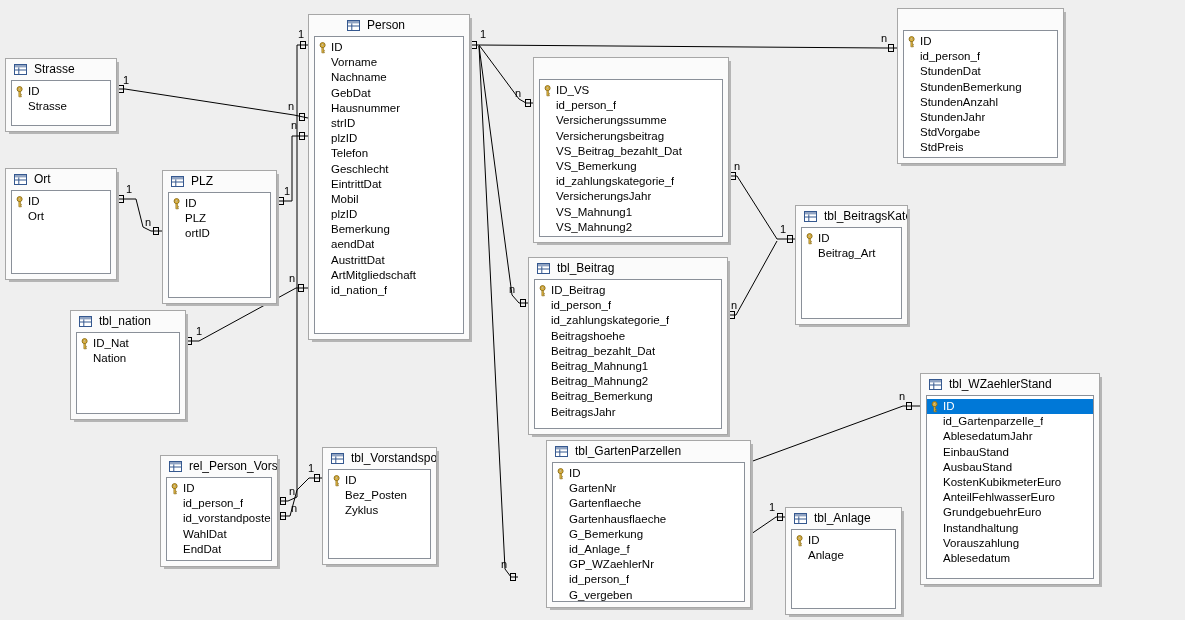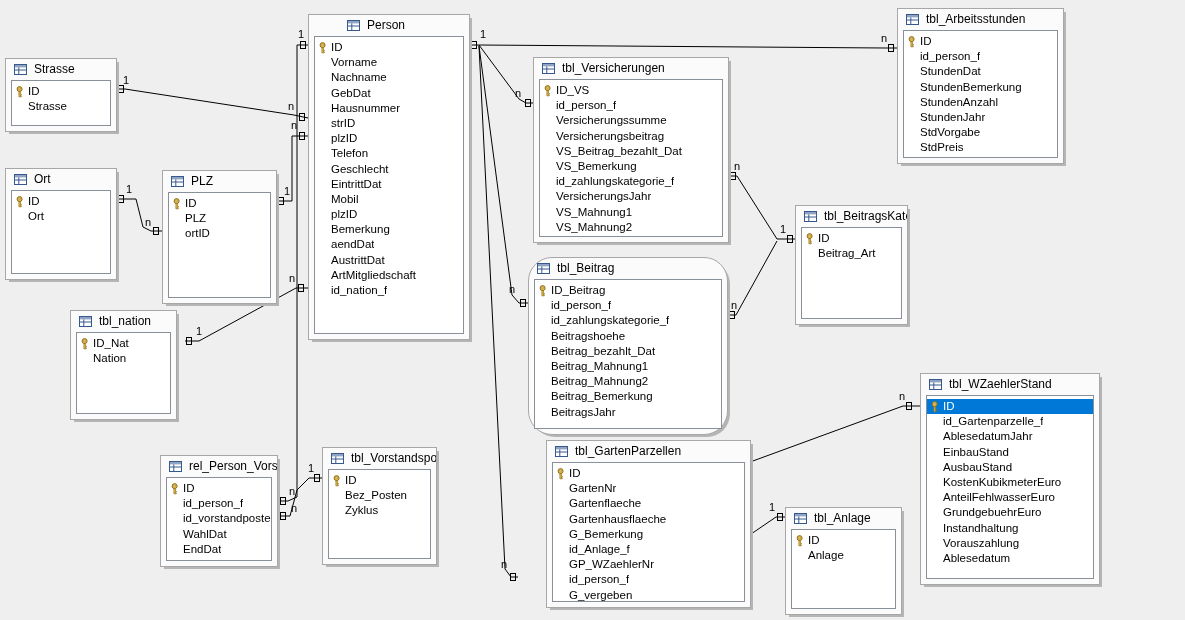--- a/index.html
+++ b/index.html
@@ -297,21 +297,21 @@
         <div class="frow">
           <span class="fkey"></span>
           <span class="flabel">PLZ</span>
         </div>
         <div class="frow">
           <span class="fkey"></span>
           <span class="flabel">ortID</span>
         </div>
       </div>
     </div>
-    <div class="tbox" style="left: 70px; top: 310px; width: 107px; height: 110px;">
+    <div class="tbox" style="left: 70px; top: 310px; width: 116px; height: 110px;">
       <div class="ttitle">
         <span class="ticon">
           <svg width="13" height="11" viewBox="0 0 13 11">
             <rect x="0.5" y="0.5" width="12" height="10" fill="#ffffff" stroke="var(--icon-blue)"></rect>
             <rect x="1" y="1" width="11" height="2.4" fill="var(--icon-blue)" opacity="0.55"></rect>
             <line x1="0.5" y1="6" x2="12.5" y2="6" stroke="var(--icon-blue)"></line>
             <line x1="4.8" y1="3.4" x2="4.8" y2="10.5" stroke="var(--icon-blue)"></line>
           </svg>
         </span>
         <span class="ttext">tbl_nation</span>
@@ -401,31 +401,20 @@
           <span class="fkey"></span>
           <span class="flabel">Bez_Posten</span>
         </div>
         <div class="frow">
           <span class="fkey"></span>
           <span class="flabel">Zyklus</span>
         </div>
       </div>
     </div>
     <div class="tbox" style="left: 533px; top: 57px; width: 196px; height: 186px;">
-      <div class="ttitle">
-        <span class="ticon">
-          <svg width="13" height="11" viewBox="0 0 13 11">
-            <rect x="0.5" y="0.5" width="12" height="10" fill="#ffffff" stroke="var(--icon-blue)"></rect>
-            <rect x="1" y="1" width="11" height="2.4" fill="var(--icon-blue)" opacity="0.55"></rect>
-            <line x1="0.5" y1="6" x2="12.5" y2="6" stroke="var(--icon-blue)"></line>
-            <line x1="4.8" y1="3.4" x2="4.8" y2="10.5" stroke="var(--icon-blue)"></line>
-          </svg>
-        </span>
-        <span class="ttext">tbl_Versicherungen</span>
-      </div>
       <div class="tfields">
         <div class="frow">
           <span class="fkey">
             <svg width="10" height="12" viewBox="0 0 10 12">
               <circle cx="4.6" cy="3.1" r="2.5" fill="var(--key-gold)" stroke="var(--key-outline)"></circle>
               <circle cx="4.6" cy="2.9" r="0.9" fill="#ffffff" stroke="var(--key-outline)" stroke-width="0.6"></circle>
               <path d="M3.9 5.5 L3.9 10.8 L6.3 10.8 L6.3 9.9 L5.4 9.9 L5.4 9.1 L6.3 9.1 L6.3 8.2 L5.4 8.2 L5.4 5.5 Z" fill="var(--key-gold)" stroke="var(--key-outline)" stroke-width="0.7"></path>
             </svg>
           </span>
           <span class="flabel">ID_VS</span>
@@ -461,21 +450,21 @@
         <div class="frow">
           <span class="fkey"></span>
           <span class="flabel">VS_Mahnung1</span>
         </div>
         <div class="frow">
           <span class="fkey"></span>
           <span class="flabel">VS_Mahnung2</span>
         </div>
       </div>
     </div>
-    <div class="tbox" style="left: 528px; top: 257px; width: 200px; height: 178px; border-radius: 24px;">
+    <div class="tbox" style="left: 528px; top: 257px; width: 200px; height: 178px;">
       <div class="ttitle">
         <span class="ticon">
           <svg width="13" height="11" viewBox="0 0 13 11">
             <rect x="0.5" y="0.5" width="12" height="10" fill="#ffffff" stroke="var(--icon-blue)"></rect>
             <rect x="1" y="1" width="11" height="2.4" fill="var(--icon-blue)" opacity="0.55"></rect>
             <line x1="0.5" y1="6" x2="12.5" y2="6" stroke="var(--icon-blue)"></line>
             <line x1="4.8" y1="3.4" x2="4.8" y2="10.5" stroke="var(--icon-blue)"></line>
           </svg>
         </span>
         <span class="ttext">tbl_Beitrag</span>
@@ -634,31 +623,20 @@
           </span>
           <span class="flabel">ID</span>
         </div>
         <div class="frow">
           <span class="fkey"></span>
           <span class="flabel">Anlage</span>
         </div>
       </div>
     </div>
     <div class="tbox" style="left: 897px; top: 8px; width: 167px; height: 156px;">
-      <div class="ttitle">
-        <span class="ticon">
-          <svg width="13" height="11" viewBox="0 0 13 11">
-            <rect x="0.5" y="0.5" width="12" height="10" fill="#ffffff" stroke="var(--icon-blue)"></rect>
-            <rect x="1" y="1" width="11" height="2.4" fill="var(--icon-blue)" opacity="0.55"></rect>
-            <line x1="0.5" y1="6" x2="12.5" y2="6" stroke="var(--icon-blue)"></line>
-            <line x1="4.8" y1="3.4" x2="4.8" y2="10.5" stroke="var(--icon-blue)"></line>
-          </svg>
-        </span>
-        <span class="ttext">tbl_Arbeitsstunden</span>
-      </div>
       <div class="tfields">
         <div class="frow">
           <span class="fkey">
             <svg width="10" height="12" viewBox="0 0 10 12">
               <circle cx="4.6" cy="3.1" r="2.5" fill="var(--key-gold)" stroke="var(--key-outline)"></circle>
               <circle cx="4.6" cy="2.9" r="0.9" fill="#ffffff" stroke="var(--key-outline)" stroke-width="0.6"></circle>
               <path d="M3.9 5.5 L3.9 10.8 L6.3 10.8 L6.3 9.9 L5.4 9.9 L5.4 9.1 L6.3 9.1 L6.3 8.2 L5.4 8.2 L5.4 5.5 Z" fill="var(--key-gold)" stroke="var(--key-outline)" stroke-width="0.7"></path>
             </svg>
           </span>
           <span class="flabel">ID</span>

